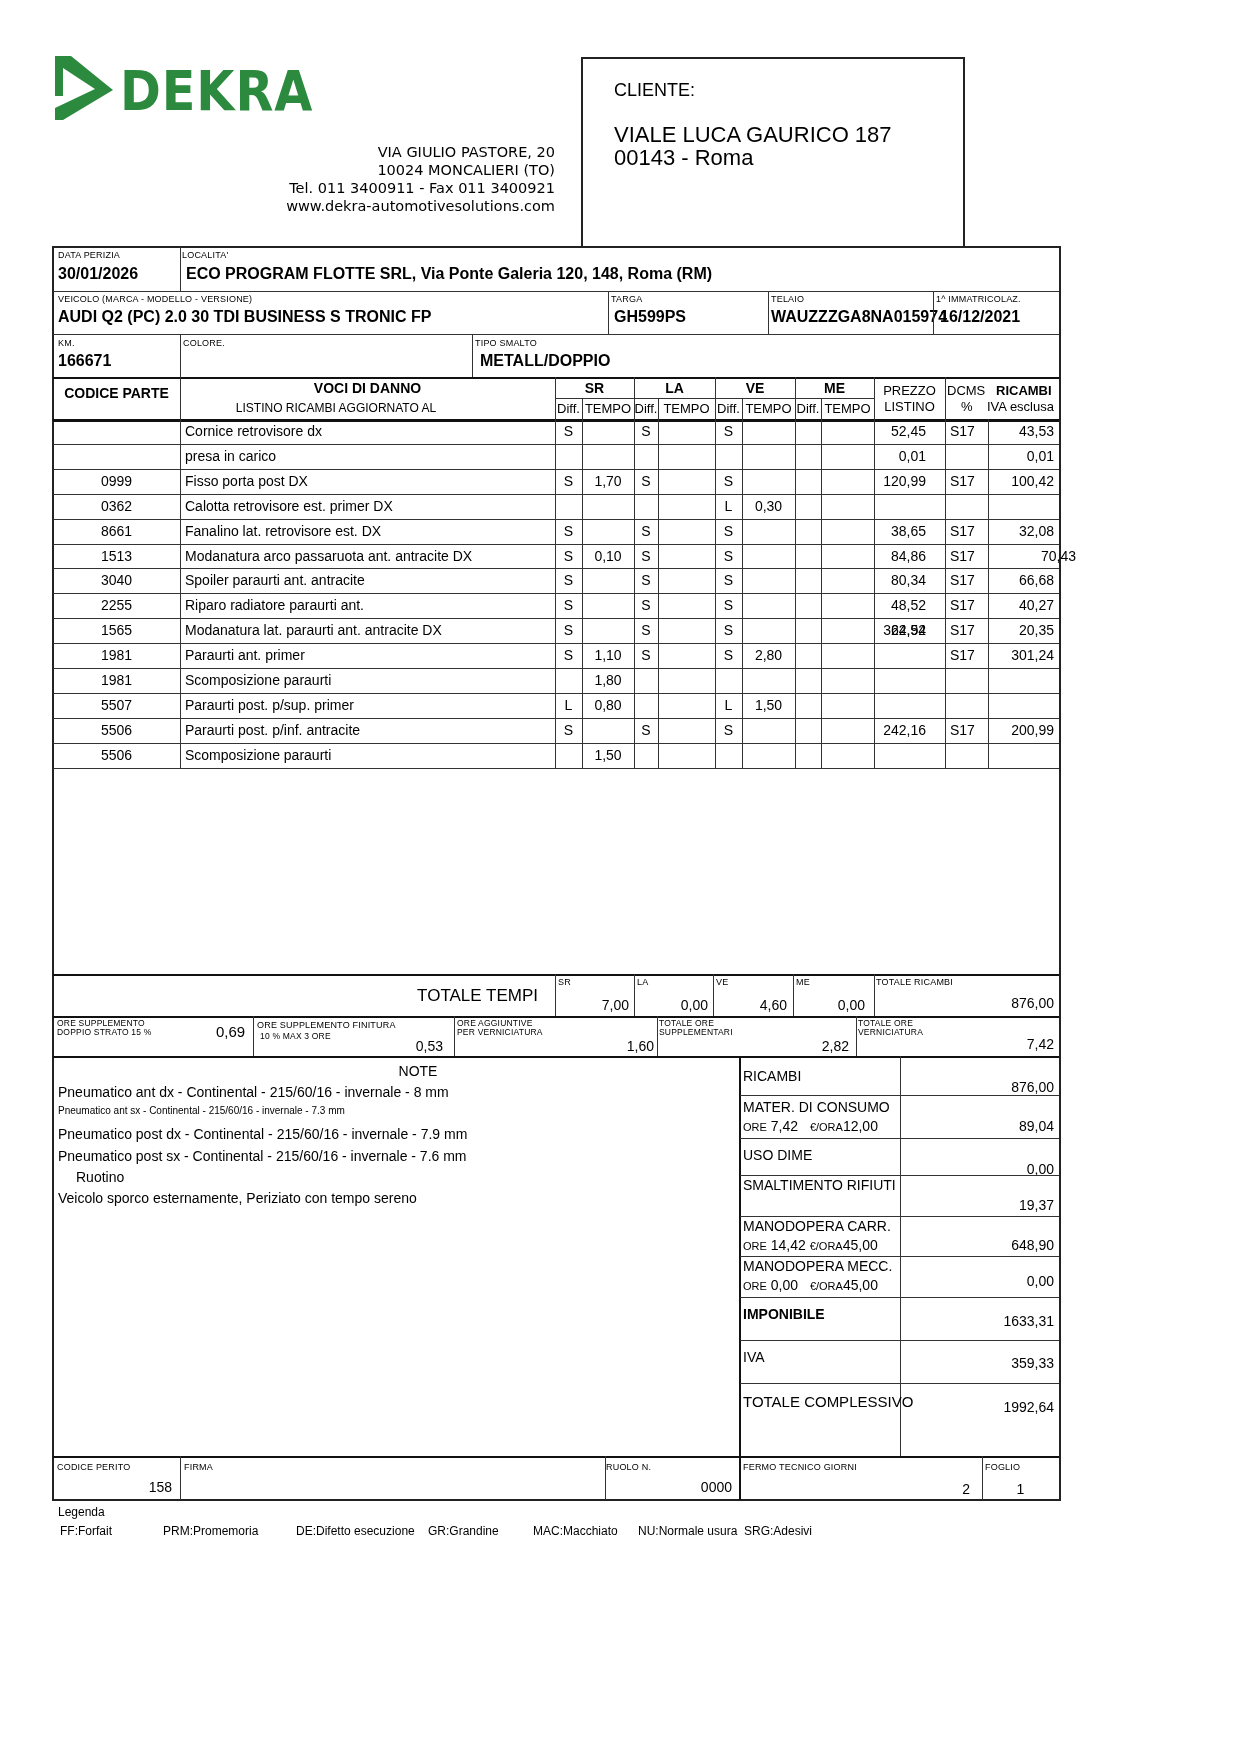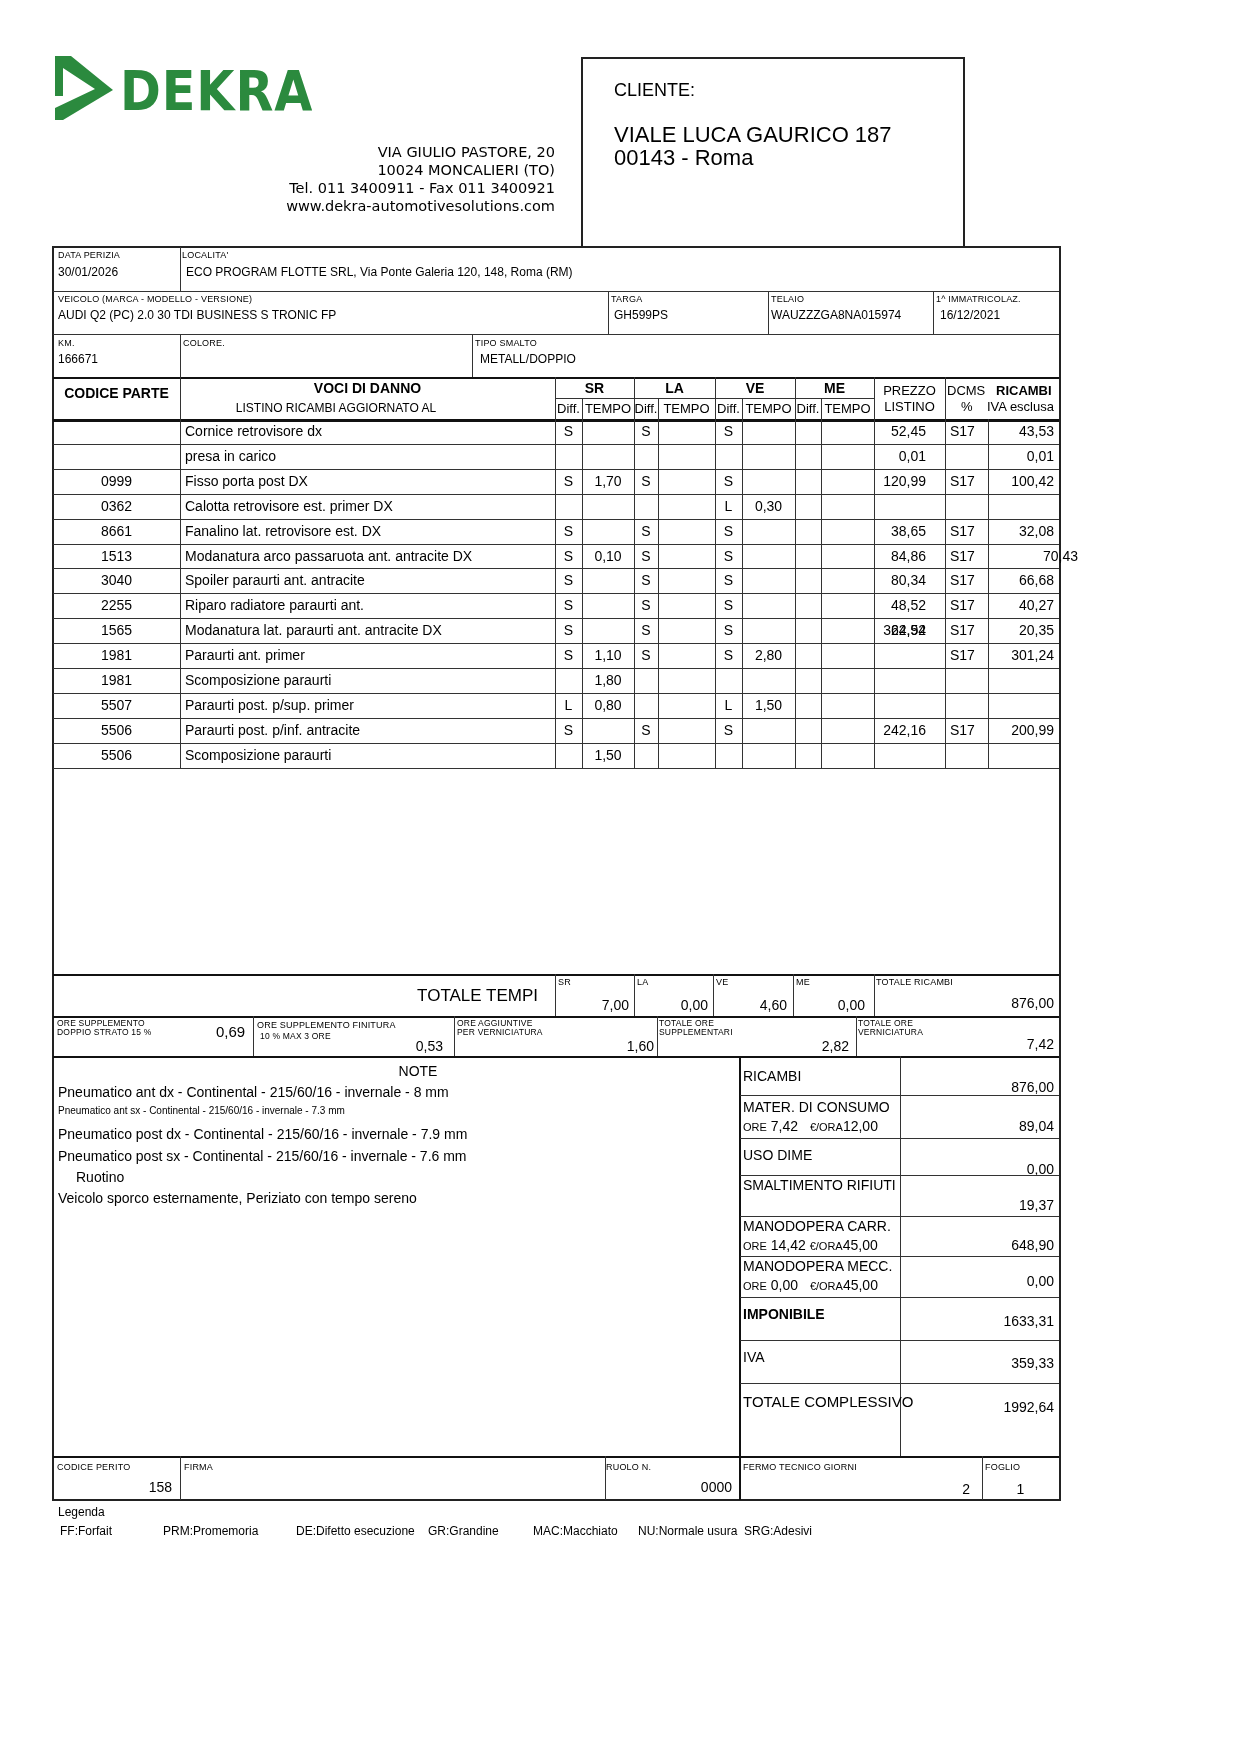--- a/index.html
+++ b/index.html
@@ -4,21 +4,21 @@
 <style>
   html, body { margin: 0; padding: 0; background: #ffffff; }
   body { width: 1241px; height: 1754px; position: relative; font-family: "Liberation Sans", sans-serif; color: #000; overflow: hidden; }
   .abs { position: absolute; }
   .box { position: absolute; border: 2px solid #222; box-sizing: border-box; }
   .hl { position: absolute; height: 0; border-top: 1px solid #333; }
   .hl2 { position: absolute; height: 0; border-top: 2px solid #111; }
   .vl { position: absolute; width: 0; border-left: 1px solid #333; }
   .vl2 { position: absolute; width: 0; border-left: 2px solid #111; }
   .lbl { position: absolute; font-size: 9px; letter-spacing: 0.2px; white-space: nowrap; }
-  .val { position: absolute; font-size: 12px; white-space: nowrap; }
+  .val { position: absolute; font-size: 16px; white-space: nowrap; font-weight: bold; }
   .cell { position: absolute; font-size: 14px; white-space: nowrap; }
   .r { text-align: right; }
   .c { text-align: center; }
   .b { font-weight: bold; }
   .verdana { font-family: "DejaVu Sans", sans-serif; }
   .logo-text { position: absolute; left: 120px; top: 58px; font-family: "DejaVu Sans", sans-serif; font-weight: bold; font-size: 56px; color: #2b8a3e; letter-spacing: 1px; transform: scaleX(0.88); transform-origin: left top; }
 </style>
 </head>
 <body>
 
@@ -213,21 +213,21 @@
       <div class="cell c" style="left: 555px; width: 27px; top: 548px;">S</div>
       <div class="cell c" style="left: 582px; width: 52px; top: 548px;">0,10</div>
       <div class="cell c" style="left: 634px; width: 24px; top: 548px;">S</div>
       <div class="cell c" style="left: 658px; width: 57px; top: 548px;"></div>
       <div class="cell c" style="left: 715px; width: 27px; top: 548px;">S</div>
       <div class="cell c" style="left: 742px; width: 53px; top: 548px;"></div>
       <div class="cell c" style="left: 795px; width: 26px; top: 548px;"></div>
       <div class="cell c" style="left: 821px; width: 53px; top: 548px;"></div>
       <div class="cell r" style="left: 874px; width: 52px; top: 548px;">84,86</div>
       <div class="cell " style="left: 950px; width: 38px; top: 548px;">S17</div>
-      <div class="cell r" style="left: 1012px; width: 66px; top: 548px;">70,43</div>
+      <div class="cell r" style="left: 988px; width: 66px; top: 548px; padding-left: 22px;">70,43</div>
       <div class="hl" style="left: 53px; width: 1006px; top: 568px;"></div>
     </div>
     <div>
       <div class="cell c" style="left: 53px; width: 127px; top: 572px;">3040</div>
       <div class="cell " style="left: 185px; width: 368px; top: 572px;">Spoiler paraurti ant. antracite</div>
       <div class="cell c" style="left: 555px; width: 27px; top: 572px;">S</div>
       <div class="cell c" style="left: 582px; width: 52px; top: 572px;"></div>
       <div class="cell c" style="left: 634px; width: 24px; top: 572px;">S</div>
       <div class="cell c" style="left: 658px; width: 57px; top: 572px;"></div>
       <div class="cell c" style="left: 715px; width: 27px; top: 572px;">S</div>

